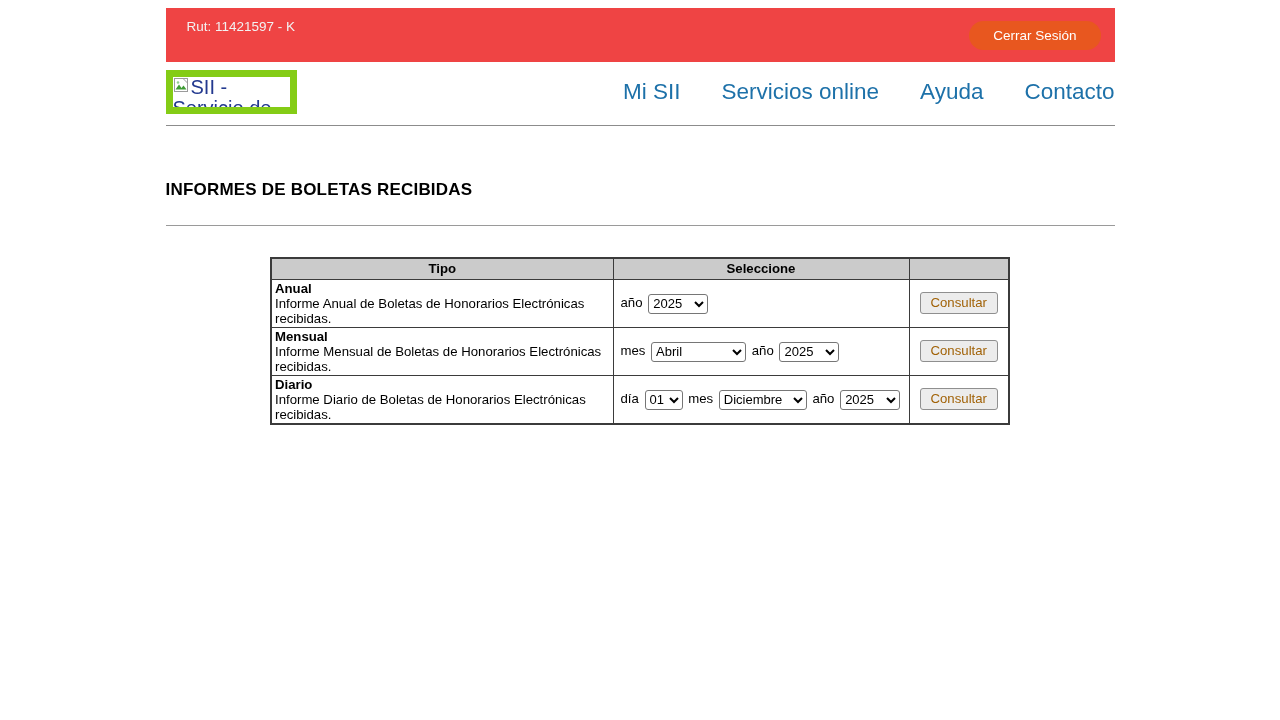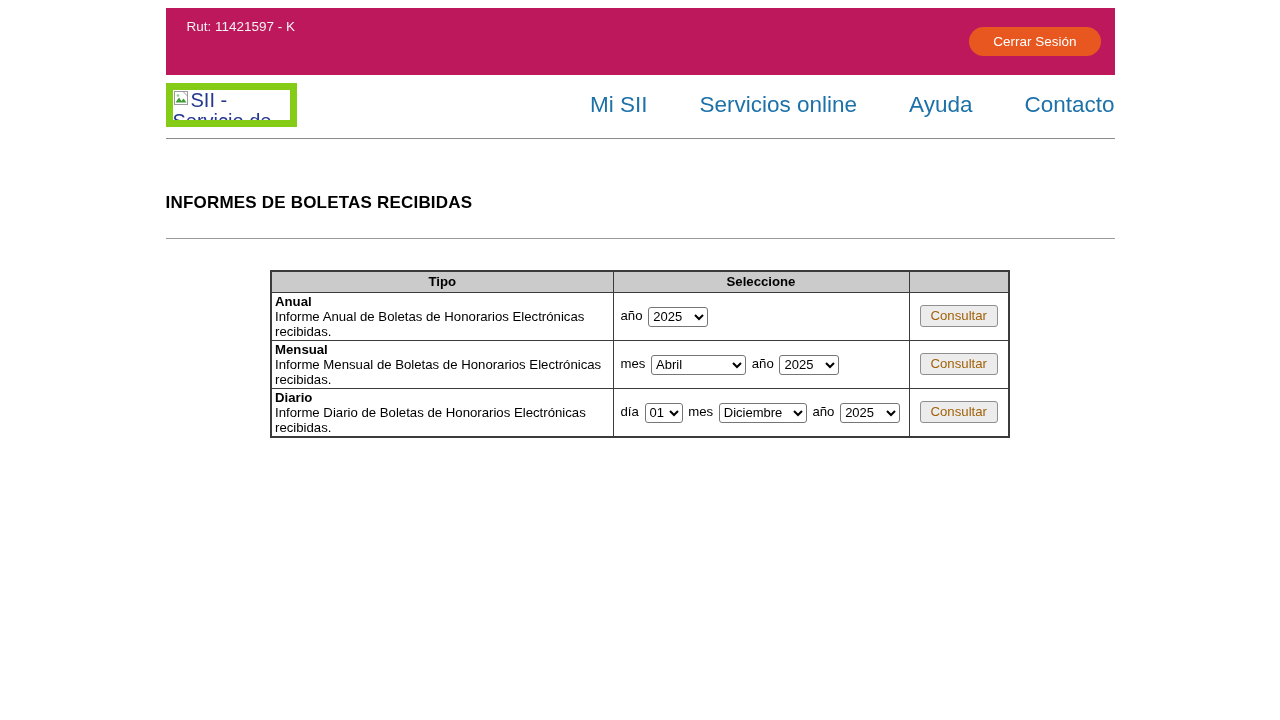--- a/index.html
+++ b/index.html
@@ -7,22 +7,22 @@
     margin: 0; padding: 0;
     background: #ffffff;
     font-family: "Liberation Sans", "DejaVu Sans", sans-serif;
     color: #000;
   }
   body { padding-top: 8px; width: 1280px; height: 720px; overflow: hidden; }
   .page { width: 949px; margin: 0 auto; }
 
   
   .topbar {
-    background: #be185d;
-    height: 67px;
+    background: #ef4444;
+    height: 54px;
     display: flex;
     justify-content: space-between;
     align-items: center;
   }
   .rut-label {
     color: #f2f2f2;
     font-size: 13.5px;
     padding-left: 21px;
     align-self: flex-start;
     padding-top: 11px;
@@ -57,21 +57,21 @@
   }
   .logo-alt {
     color: #23398f;
     font-size: 20px;
     line-height: 21px;
     word-break: normal;
   }
   .broken-img-icon { vertical-align: baseline; margin-right: 1px; }
   .nav {
     display: flex;
-    gap: 52px;
+    gap: 41px;
   }
   .nav a {
     color: #1d71a9;
     font-size: 22.5px;
     text-decoration: none;
     white-space: nowrap;
   }
 
   
   .main-title {

